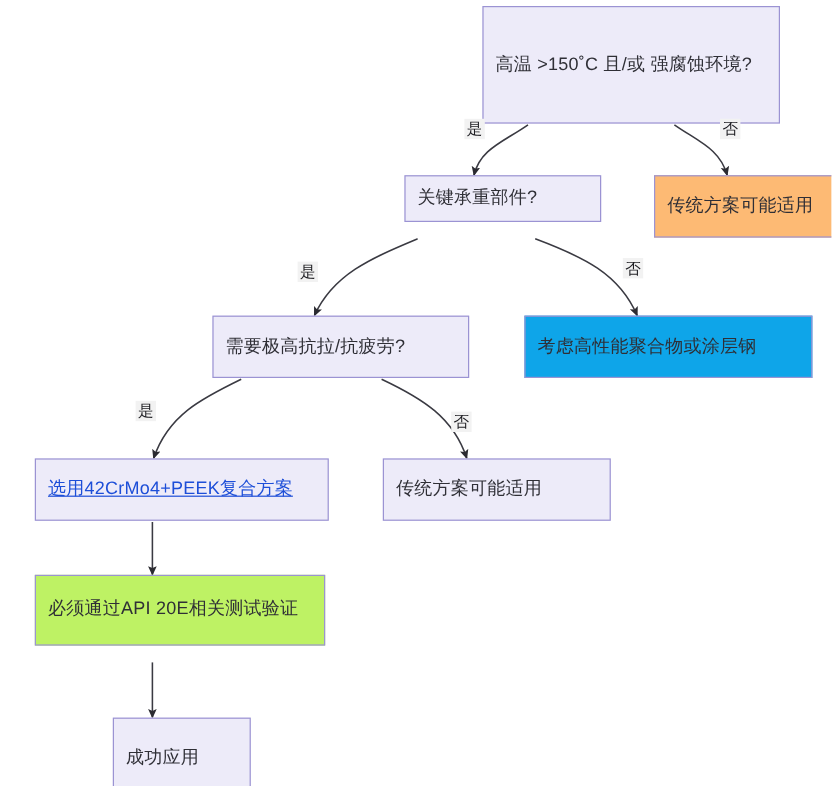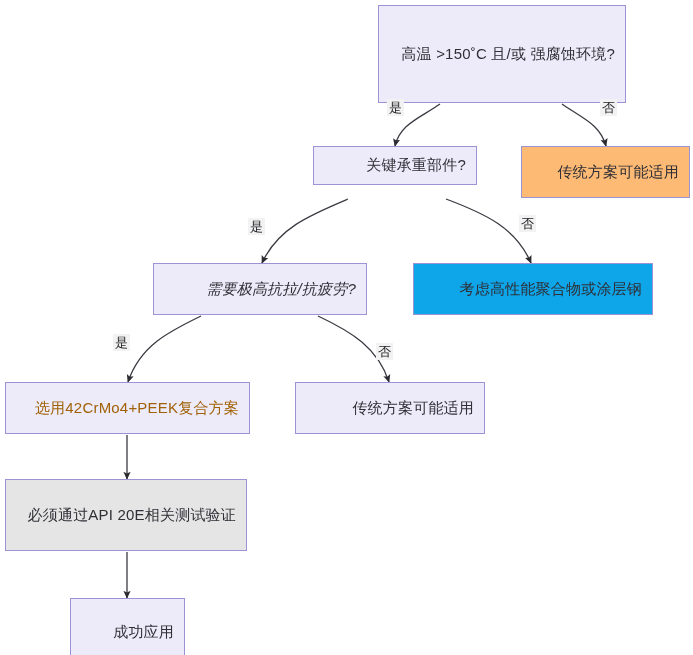--- a/index.html
+++ b/index.html
@@ -26,27 +26,28 @@
     pointer-events: none;
   }
   .node {
     position: absolute;
     box-sizing: border-box;
     background: #EDEBF9;
     border: 1px solid #9B93D3;
     display: flex;
     align-items: center;
     justify-content: center;
-    text-align: right;
+    text-align: left;
     color: #2f2f36;
     font-size: 15px;
     line-height: 1.5;
     letter-spacing: 0.2px;
     padding: 4px 10px;
     z-index: 2;
+    margin-left: 24px;
   }
   .node-label {
     display: block;
     width: 100%;
   }
   .edge-label {
     position: absolute;
     background: #f2f2f2;
     color: #1d1d22;
     font-size: 13px;
@@ -84,37 +85,37 @@
   </div>
 
   <div class="node" style="left: 313px; top: 146px; width: 164px; height: 39px; background: rgb(237, 235, 249); border-color: rgb(155, 147, 211); color: rgb(47, 47, 54);">
     <span class="node-label">关键承重部件?</span>
   </div>
 
   <div class="node" style="left: 521px; top: 146px; width: 169px; height: 52px; background: #fdba74; border-color: rgb(155, 147, 211); color: rgb(47, 47, 54);">
     <span class="node-label">传统方案可能适用</span>
   </div>
 
-  <div class="node" style="left: 153px; top: 263px; width: 214px; height: 52px; background: rgb(237, 235, 249); border-color: rgb(155, 147, 211); color: rgb(47, 47, 54); font-style: italic;">
+  <div class="node" style="left: 153px; top: 263px; width: 214px; height: 52px; background: rgb(237, 235, 249); border-color: rgb(155, 147, 211); color: rgb(47, 47, 54);">
     <span class="node-label">需要极高抗拉/抗疲劳?</span>
   </div>
 
   <div class="node" style="left: 413px; top: 263px; width: 240px; height: 52px; background: #0ea5e9; border-color: rgb(155, 147, 211); color: rgb(47, 47, 54);">
     <span class="node-label">考虑高性能聚合物或涂层钢</span>
   </div>
 
-  <div class="node" style="left: 5px; top: 382px; width: 245px; height: 52px; background: rgb(237, 235, 249); border-color: rgb(155, 147, 211); color: #a16207;">
+  <div class="node" style="left: 5px; top: 382px; width: 245px; height: 52px; background: rgb(237, 235, 249); border-color: rgb(155, 147, 211); color: #1d4ed8; text-decoration: underline;">
     <span class="node-label">选用42CrMo4+PEEK复合方案</span>
   </div>
 
   <div class="node" style="left: 295px; top: 382px; width: 190px; height: 52px; background: rgb(237, 235, 249); border-color: rgb(155, 147, 211); color: rgb(47, 47, 54);">
     <span class="node-label">传统方案可能适用</span>
   </div>
 
-  <div class="node" style="left: 5px; top: 479px; width: 242px; height: 72px; background: #e5e5e5; border-color: rgb(155, 147, 211); color: rgb(47, 47, 54);">
+  <div class="node" style="left: 5px; top: 479px; width: 242px; height: 59px; background: #bef264; border-color: rgb(155, 147, 211); color: rgb(47, 47, 54);">
     <span class="node-label">必须通过API 20E相关测试验证</span>
   </div>
 
   <div class="node" style="left: 70px; top: 598px; width: 115px; height: 69px; background: rgb(237, 235, 249); border-color: rgb(155, 147, 211); color: rgb(47, 47, 54);">
     <span class="node-label">成功应用</span>
   </div>
 
   <div class="edge-label" style="left: 387px; top: 99px; background: rgb(242, 242, 242);">是</div>
   <div class="edge-label" style="left: 600px; top: 99px; background: rgb(242, 242, 242);">否</div>
   <div class="edge-label" style="left: 248px; top: 218px; background: rgb(242, 242, 242);">是</div>

